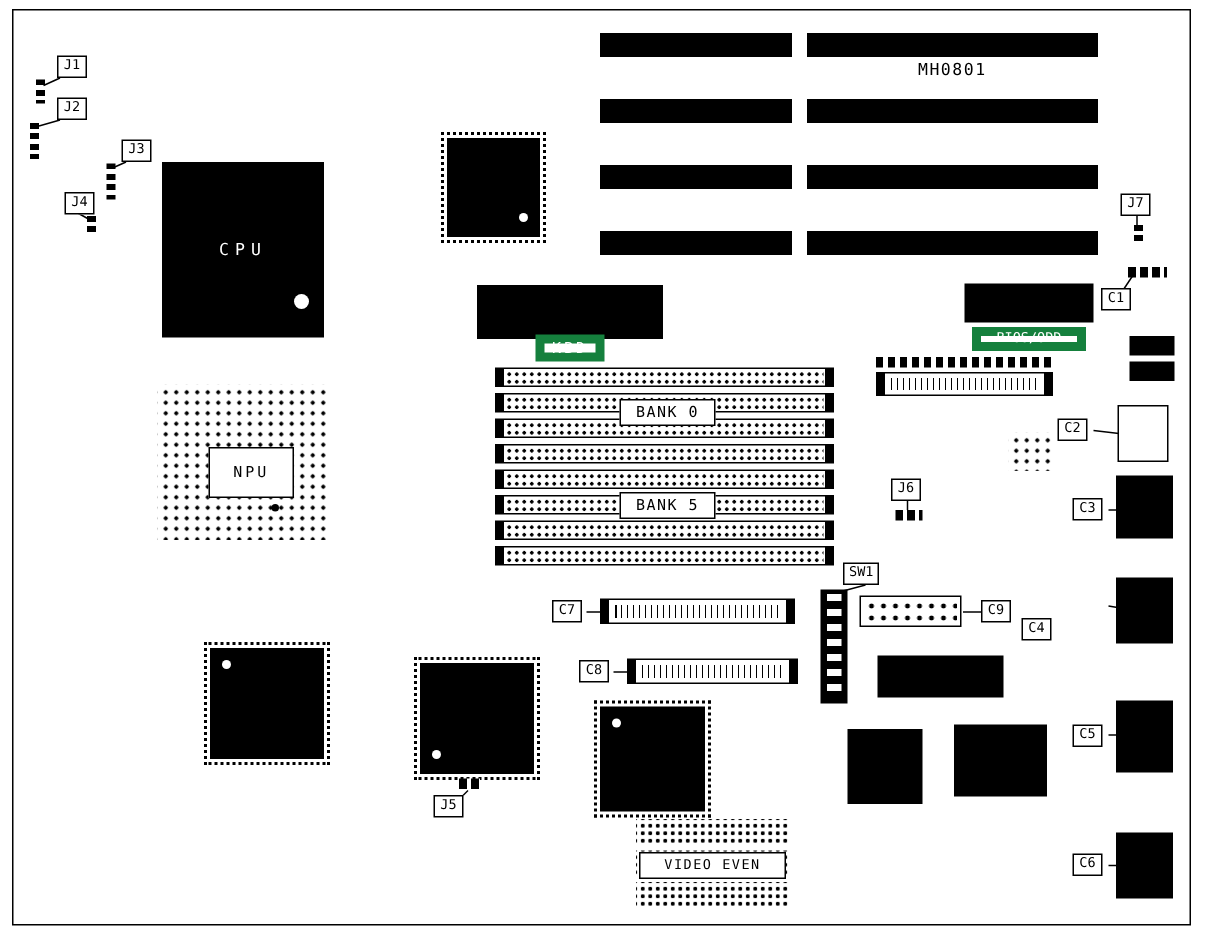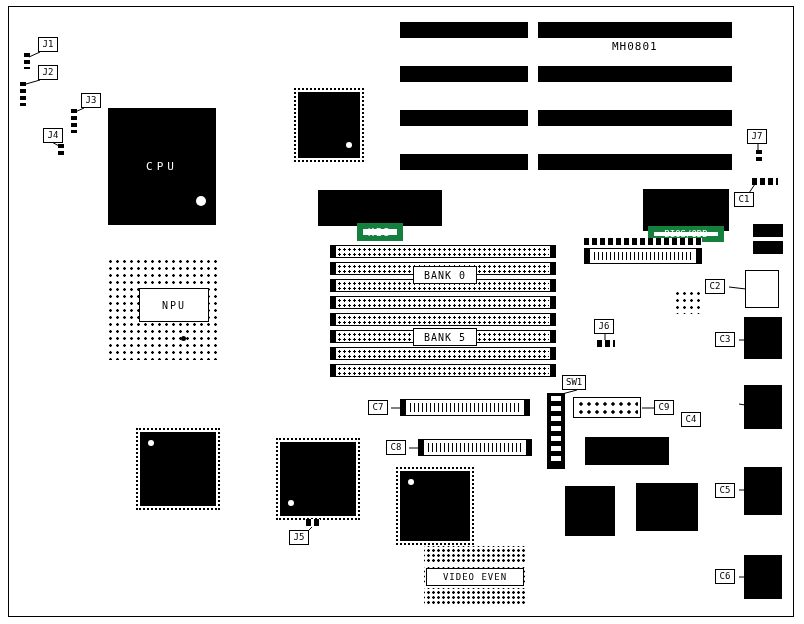--- a/index.html
+++ b/index.html
@@ -122,29 +122,29 @@
   </div>
 
   <div class="chip qfp" style="left:298px;top:92px;width:62px;height:66px;">
     <div class="dot" style="left:48px;top:50px;width:6px;height:6px;"></div>
   </div>
 
   <div class="chip" style="left:318px;top:190px;width:124px;height:36px;">
     <div class="chiplabel" style="width:46px;height:18px;letter-spacing:2px;font-size:10px;">KBD</div>
   </div>
 
-  <div class="chip" style="left:643px;top:189px;width:86px;height:42px;">
+  <div class="chip" style="left:643px;top:189px;width:86px;height:26px;">
     <div class="chiplabel" style="width:76px;height:16px;">BIOS/ODD</div>
   </div>
 
   <div class="pins-h" style="left:584px;top:238px;width:118px;"></div>
   <div class="ticks" style="left:584px;top:248px;width:118px;height:16px;"></div>
 
   <div class="abs dotgrid" style="left:105px;top:256px;width:114px;height:104px;">
-    <div class="whitebox" style="left:34px;top:32px;width:70px;height:34px;letter-spacing:2px;">NPU</div>
+    <div class="whitebox" style="left:34px;top:42px;width:57px;height:34px;letter-spacing:2px;">NPU</div>
     <div class="bdot" style="left:76px;top:80px;width:5px;height:5px;"></div>
   </div>
 
   <div class="simm" style="left:330px;top:245px;width:226px;height:13px;"></div>
   <div class="simm" style="left:330px;top:262px;width:226px;height:13px;"></div>
   <div class="simm" style="left:330px;top:279px;width:226px;height:13px;"></div>
   <div class="simm" style="left:330px;top:296px;width:226px;height:13px;"></div>
   <div class="simm" style="left:330px;top:313px;width:226px;height:13px;"></div>
   <div class="simm" style="left:330px;top:330px;width:226px;height:13px;"></div>
   <div class="simm" style="left:330px;top:347px;width:226px;height:13px;"></div>

